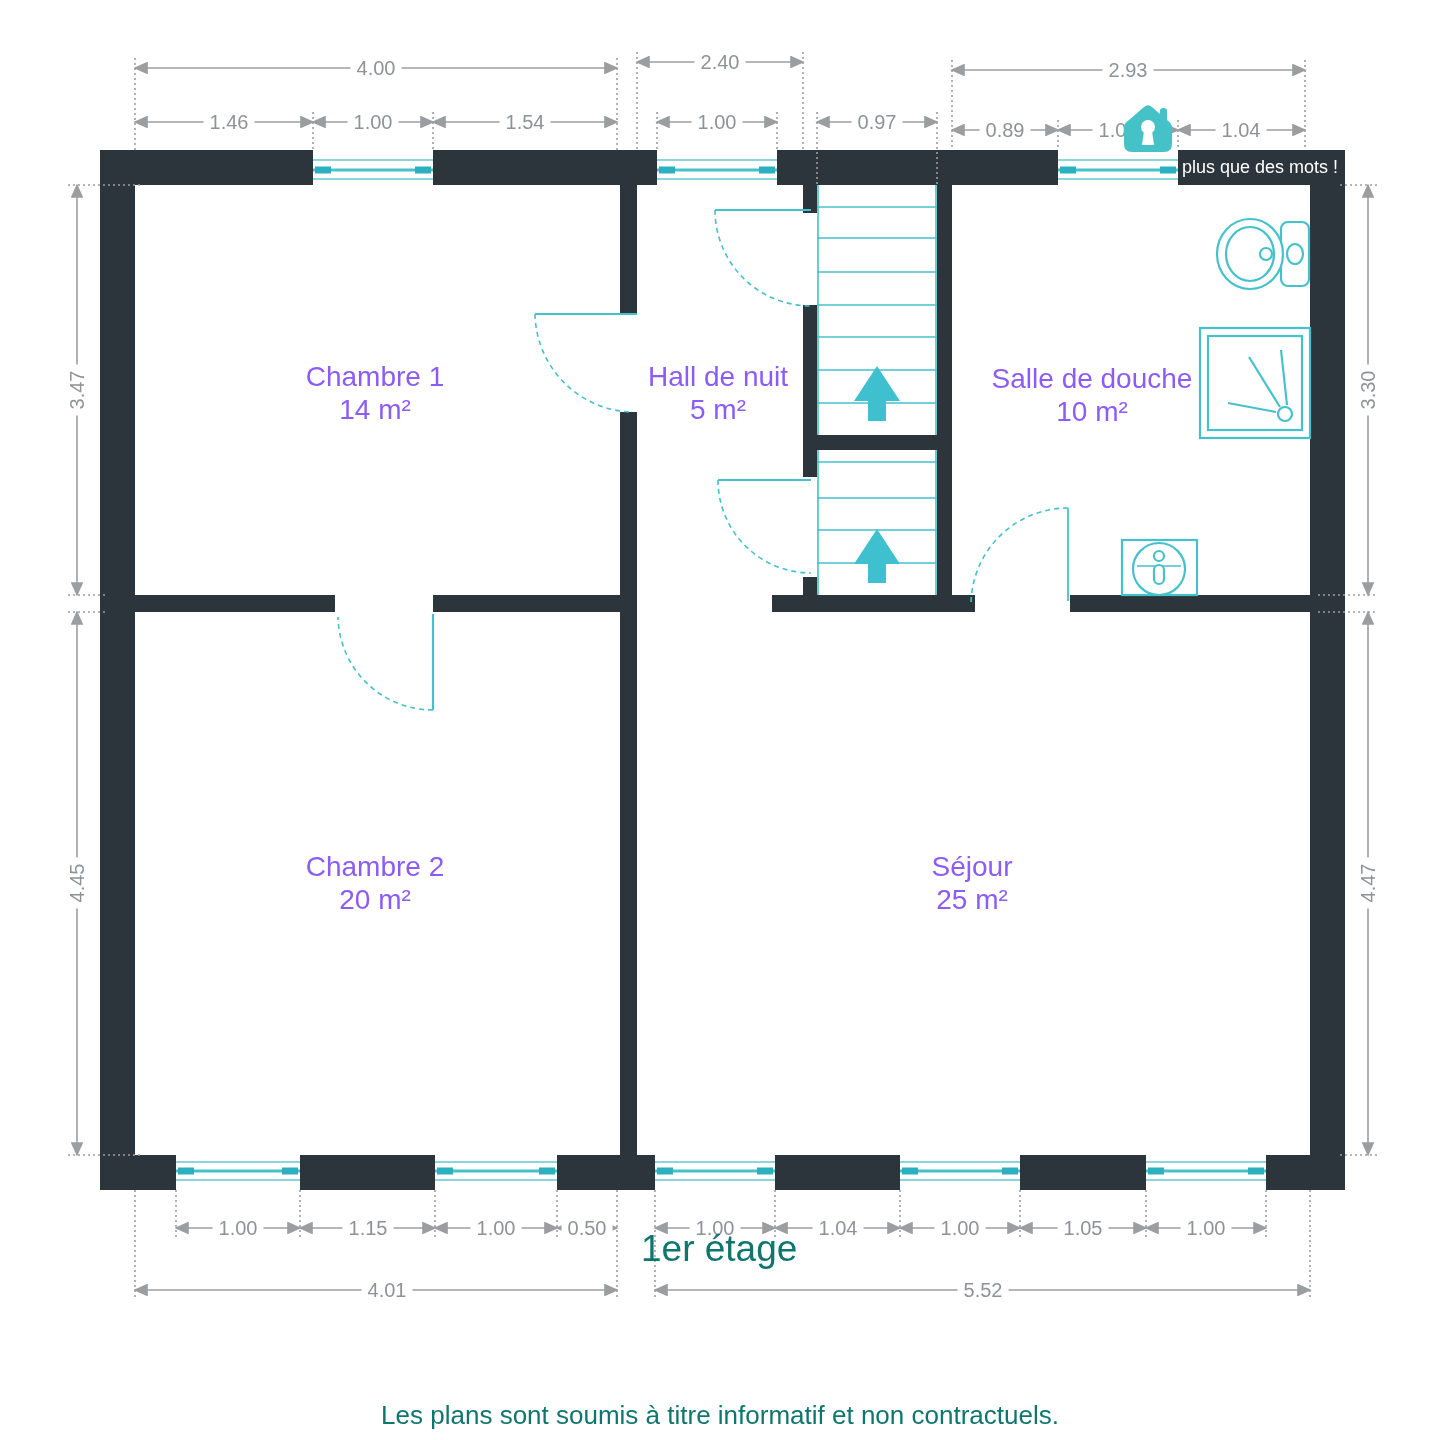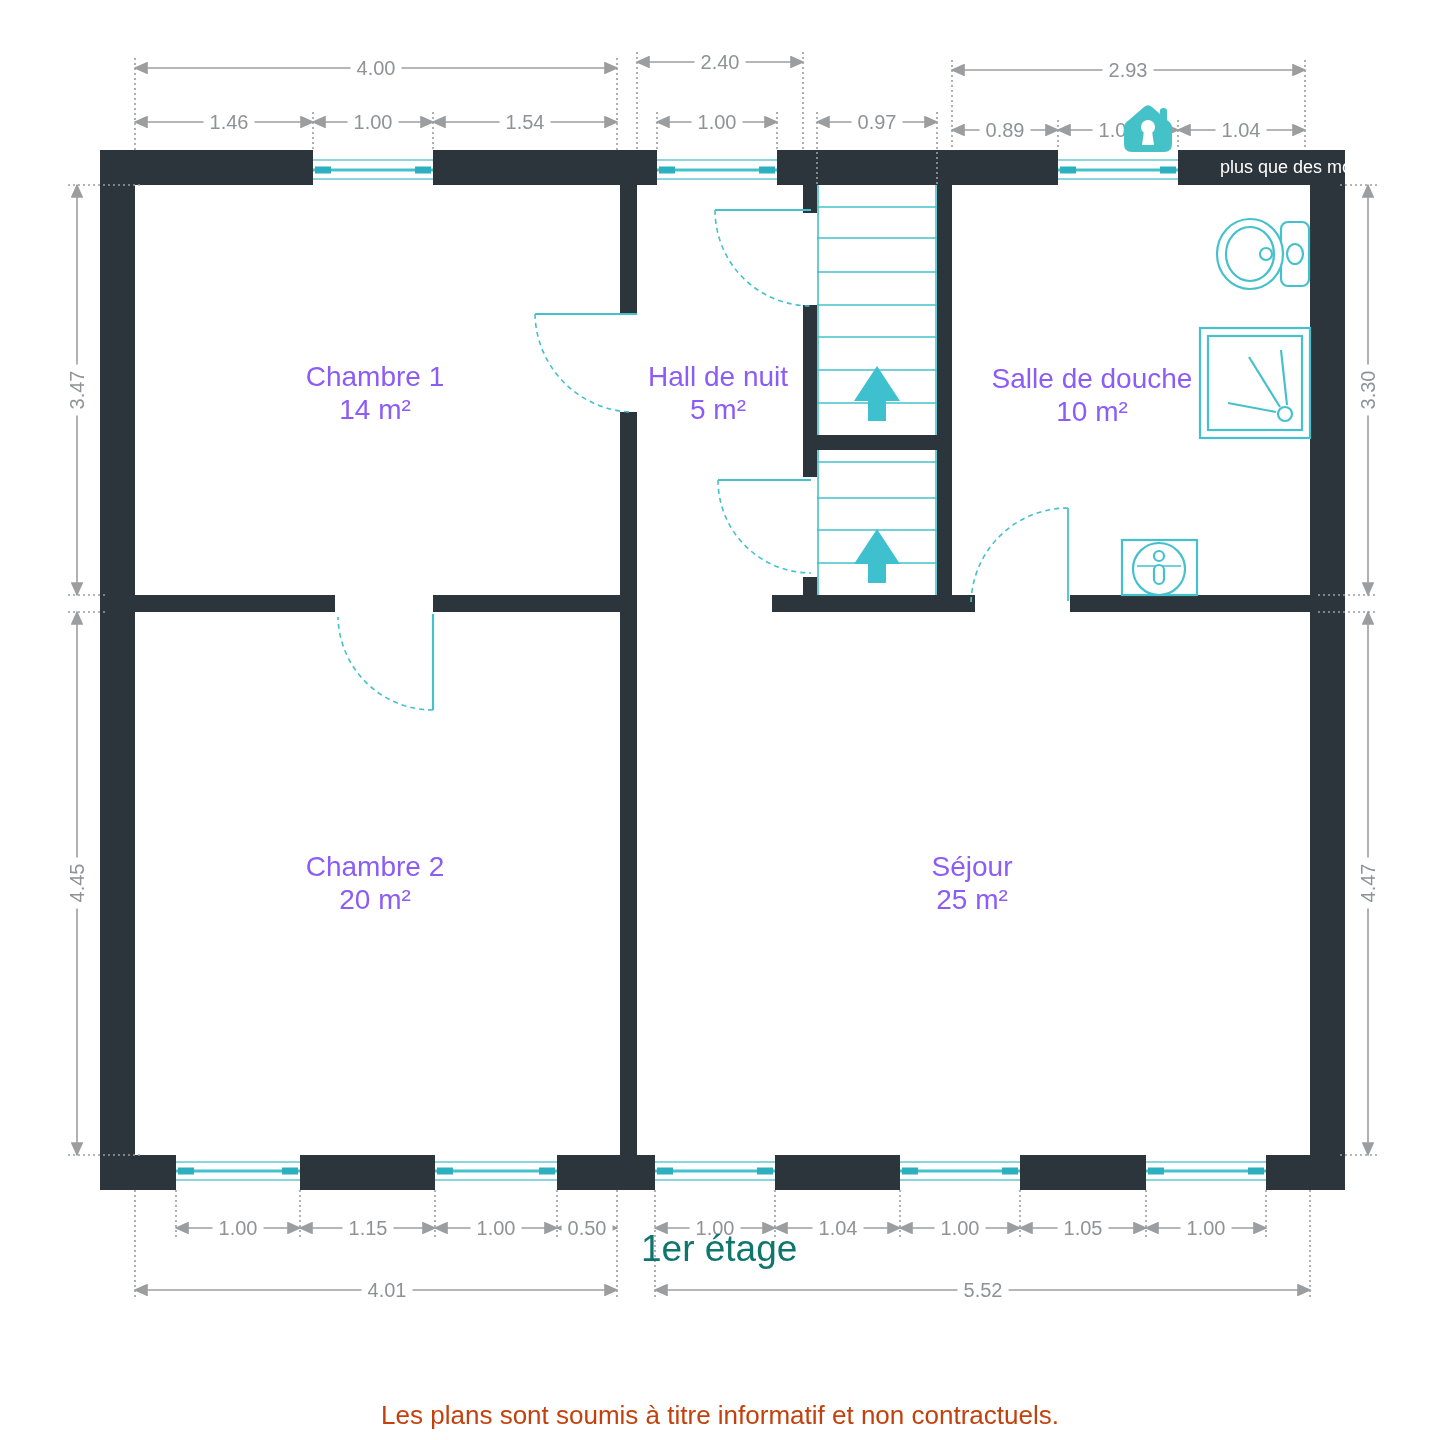--- a/index.html
+++ b/index.html
@@ -8,27 +8,27 @@
   #plan-svg{position:absolute;left:0;top:0;z-index:1;}
   .dim{position:absolute;z-index:2;transform:translate(-50%,-50%);
        background:#ffffff;color:#8f9296;font-size:20px;line-height:1;
        padding:1px 6px;white-space:nowrap;}
   .dim.vert{transform:translate(-50%,-50%) rotate(-90deg);}
   .room{position:absolute;z-index:2;transform:translate(-50%,0);
         text-align:center;color:#8b5cf6;font-size:28px;line-height:1.18;white-space:nowrap;}
   #floor-title{position:absolute;left:641px;top:1228px;z-index:2;
         font-size:37px;font-weight:normal;color:#0f766e;white-space:nowrap;}
   #disclaimer{position:absolute;left:0;right:0;top:1400px;z-index:2;
-        text-align:center;font-size:26px;color:#c2410c;}
+        text-align:center;font-size:26px;color:#0f766e;}
   #logo{position:absolute;top:80px;left:1118px;z-index:5;display:flex;align-items:flex-start;}
   #logo .word{font-size:80px;font-weight:bold;color:#45c1c8;letter-spacing:-5px;line-height:1;}
   #logo svg{margin-top:21px;margin-left:2px;}
   #tagline{position:absolute;left:1178px;top:151px;width:164px;height:33px;z-index:5;
         display:flex;align-items:center;justify-content:center;
-        color:#ffffff;font-size:18px;white-space:nowrap;margin-left:38px;}
+        color:#ffffff;font-size:18px;white-space:nowrap;}
 </style>
 </head>
 <body>
 
 <svg id="plan-svg" width="1440" height="1440" viewBox="0 0 1440 1440">
   <defs>
     <marker id="aS" markerWidth="9" markerHeight="8" refX="1" refY="4" orient="auto">
       <path d="M9,0 L0,4 L9,8 Z" fill="#9b9ea1"></path>
     </marker>
     <marker id="aE" markerWidth="9" markerHeight="8" refX="8" refY="4" orient="auto">

